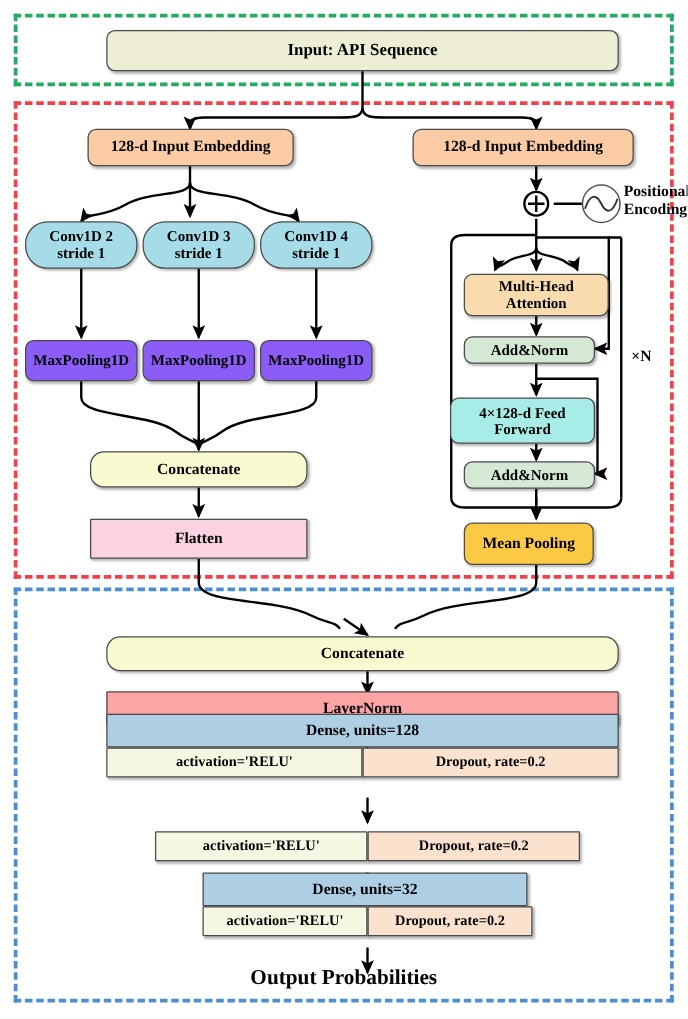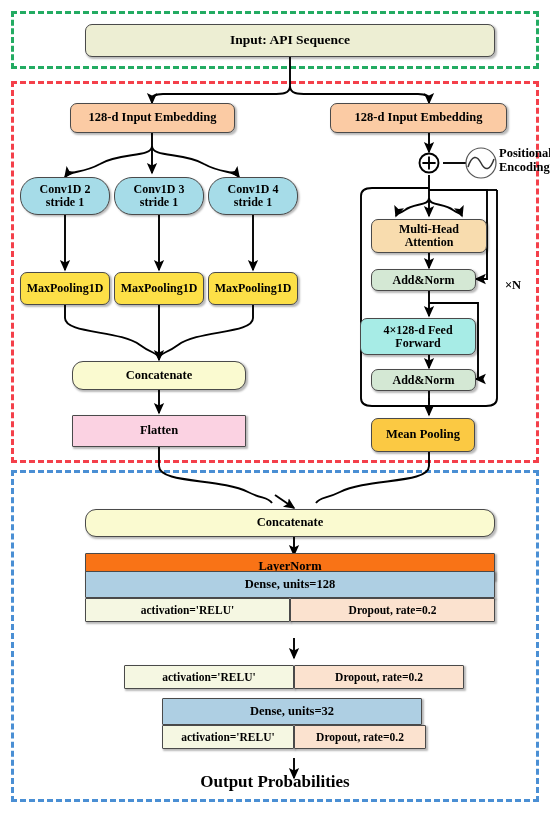--- a/index.html
+++ b/index.html
@@ -17,28 +17,28 @@
   .node{position:absolute;box-sizing:border-box;display:flex;
         align-items:center;justify-content:center;text-align:center;
         border:1px solid #4a4a4a;font-weight:bold;line-height:1.08;
         box-shadow:1.5px 1.5px 2px rgba(0,0,0,.28);}
   .rnd{border-radius:7px;}
   .sq{border-radius:1px;}
 
   .c-input   {background:#edeed3;}
   .c-embed   {background:#fbcba4;}
   .c-conv    {background:#a6dce8;border-radius:18px;}
-  .c-pool    {background:#fde047;}
+  .c-pool    {background:#8b5cf6;}
   .c-concat  {background:#fafad0;border-radius:11px;}
   .c-flatten {background:#fbd2e2;}
   .c-mha     {background:#f8dcae;}
   .c-addnorm {background:#d4e8d4;}
   .c-ff      {background:#a7ece6;}
   .c-mean    {background:#fbc943;}
-  .c-lnorm   {background:#f97316;}
+  .c-lnorm   {background:#fca5a5;}
   .c-dense   {background:#aecfe3;}
   .c-act     {background:#f5f7e2;}
   .c-drop    {background:#fbe2cf;}
 
   
   .txt{position:absolute;font-weight:bold;line-height:1.12;}
 
   
   #wires{position:absolute;left:0;top:0;width:550px;height:815px;
          pointer-events:none;}

